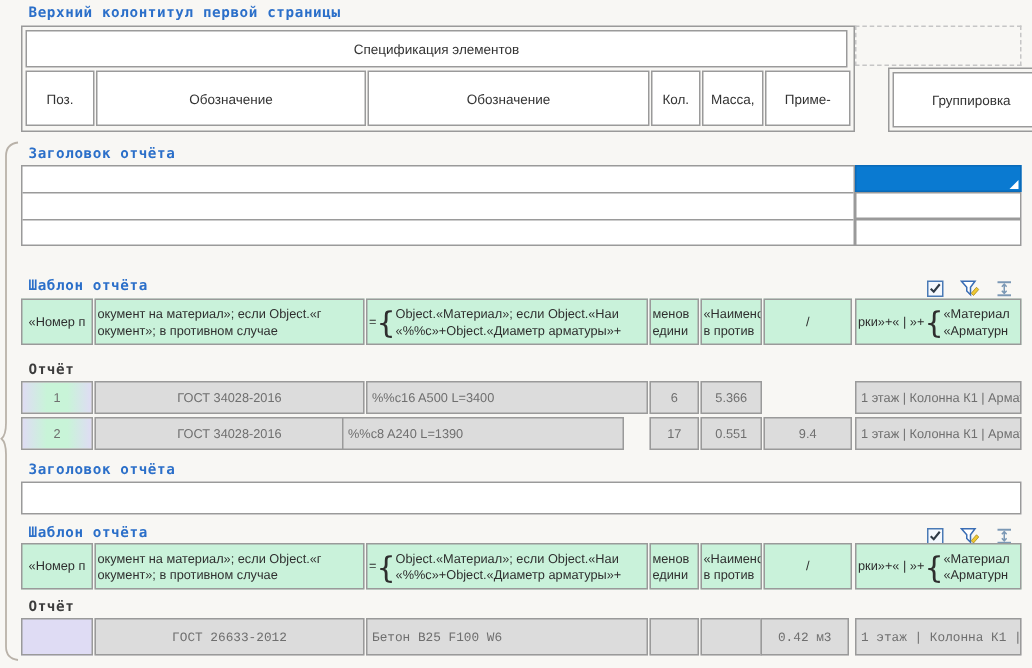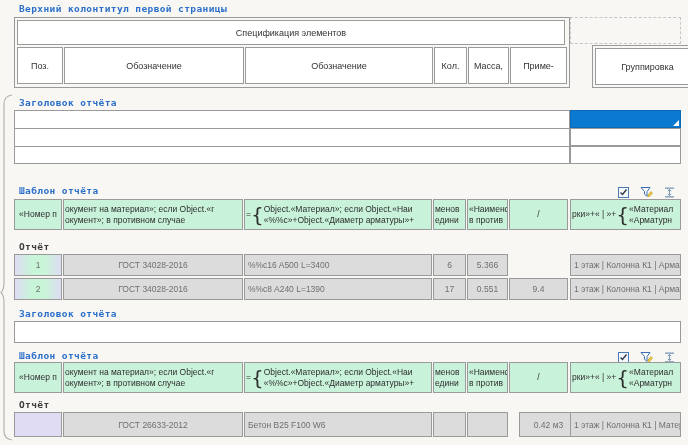--- a/index.html
+++ b/index.html
@@ -177,21 +177,21 @@
       </div>
   </div>
 
   <div class="rowc" style="left:14px;top:278px;width:667px;height:22px;">
     <div class="dcell pcell" style="left:0;width:48px;">
         <span>2</span>
       </div>
     <div class="dcell" style="left:49px;width:180px;">
         <span>ГОСТ 34028-2016</span>
       </div>
-    <div class="dcell left" style="left:230px;width:188px;">
+    <div class="dcell left" style="left:214px;width:188px;">
         <span>%%c8 A240 L=1390</span>
       </div>
     <div class="dcell" style="left:419px;width:33px;">
         <span>17</span>
       </div>
     <div class="dcell" style="left:453px;width:41px;">
         <span>0.551</span>
       </div>
     <div class="dcell" style="left:495px;width:59px;">
         <span>9.4</span>
@@ -263,37 +263,37 @@
         <span class="brace">{</span>
       <div class="stack">
           <span>«Материал</span>
           <span>«Арматурн</span>
         </div>
     </div>
   </div>
 
   <div class="lbl dark" style="left:19px;top:399px;">Отчёт</div>
 
-  <div class="rowc" style="left:14px;top:412px;width:667px;height:25px;">
+  <div class="rowc" style="left:14px;top:412px;width:667px;height:25px;font-family:Liberation Mono, monospace;">
     <div class="dcell pcell plain" style="left:0;width:48px;">
         <span></span>
       </div>
     <div class="dcell" style="left:49px;width:180px;">
         <span>ГОСТ 26633-2012</span>
       </div>
     <div class="dcell left" style="left:230px;width:188px;">
         <span>Бетон B25 F100 W6</span>
       </div>
     <div class="dcell" style="left:419px;width:33px;">
         <span></span>
       </div>
     <div class="dcell" style="left:453px;width:41px;">
         <span></span>
       </div>
-    <div class="dcell" style="left:505px;width:59px;">
+    <div class="dcell" style="left:493px;width:59px;">
         <span>0.42 м3</span>
       </div>
     <div class="dcell left" style="left:556px;width:111px;">
         <span>1 этаж | Колонна К1 | Матер</span>
       </div>
   </div>
 
 </div>
 
 </body></html>

